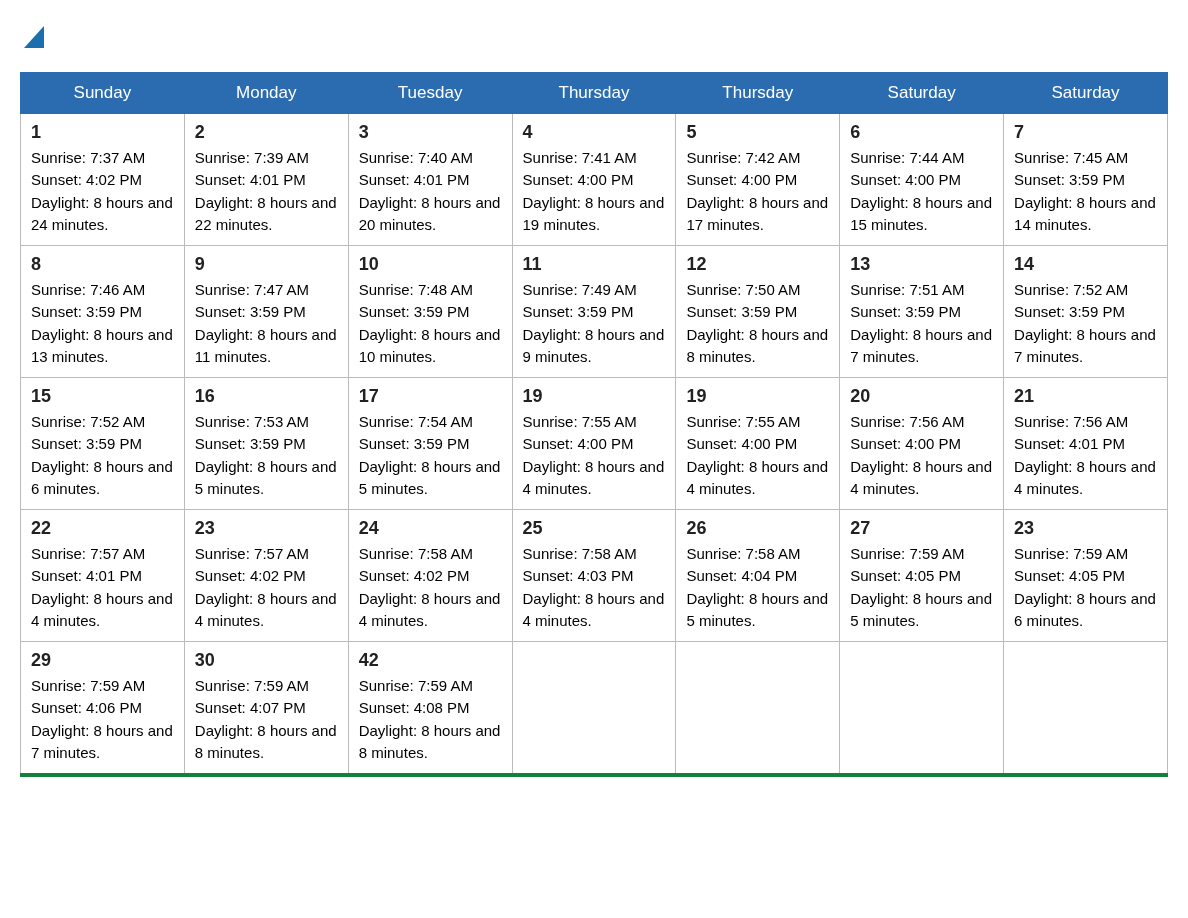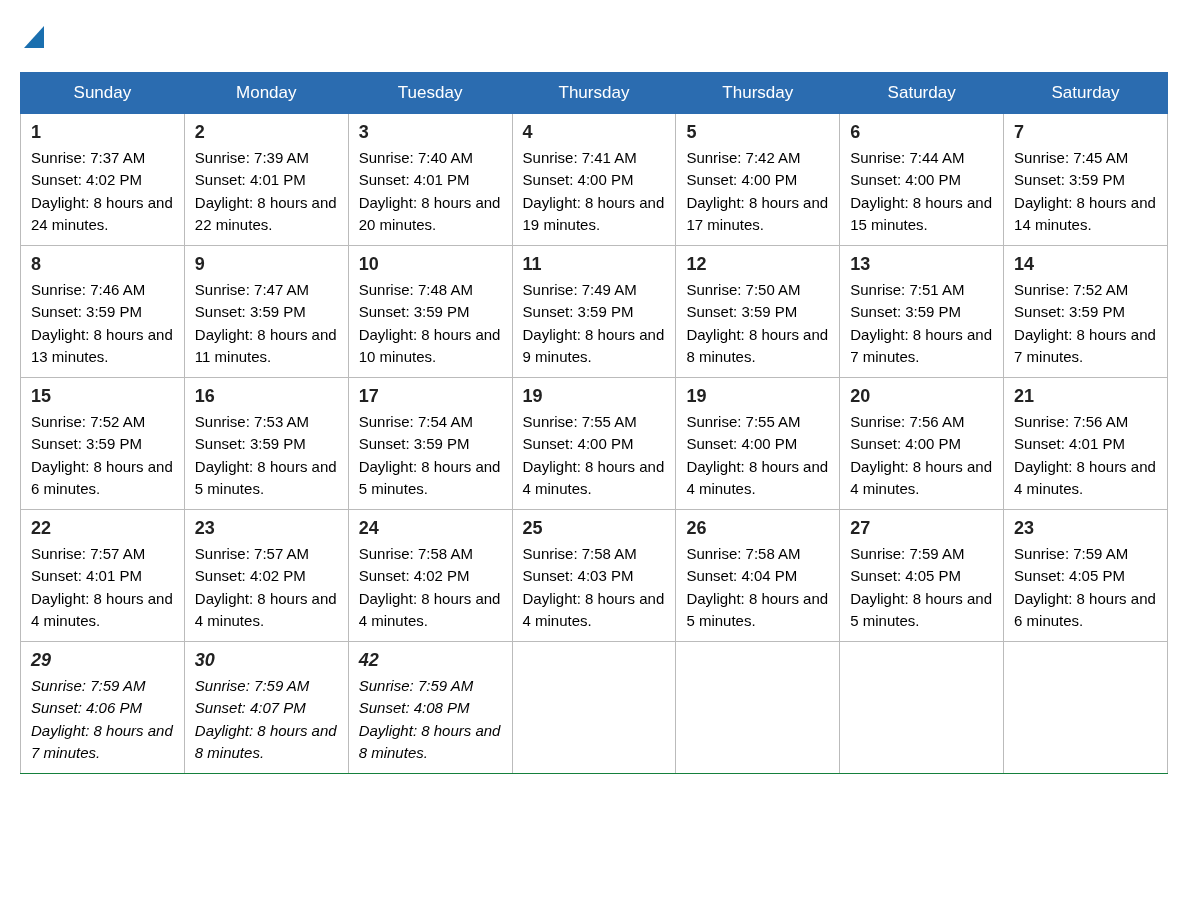--- a/index.html
+++ b/index.html
@@ -75,22 +75,21 @@
     }
     .day-info {
       font-size: 15px;
       color: #000000;
       line-height: 1.5;
     }
     .empty-cell {
       background: #fff;
     }
     tr:last-child td {
-      border-bottom: 1px solid #15803d;
-      font-style: italic;
+      border-bottom: 4px solid #15803d;
     }
   </style>
 </head>
 <body>
 
 <div class="header">
   <div class="logo">
     <div style="line-height:1.1;">
       <div style="display:flex; align-items:center;">
         <span class="logo-text-general"></span>

